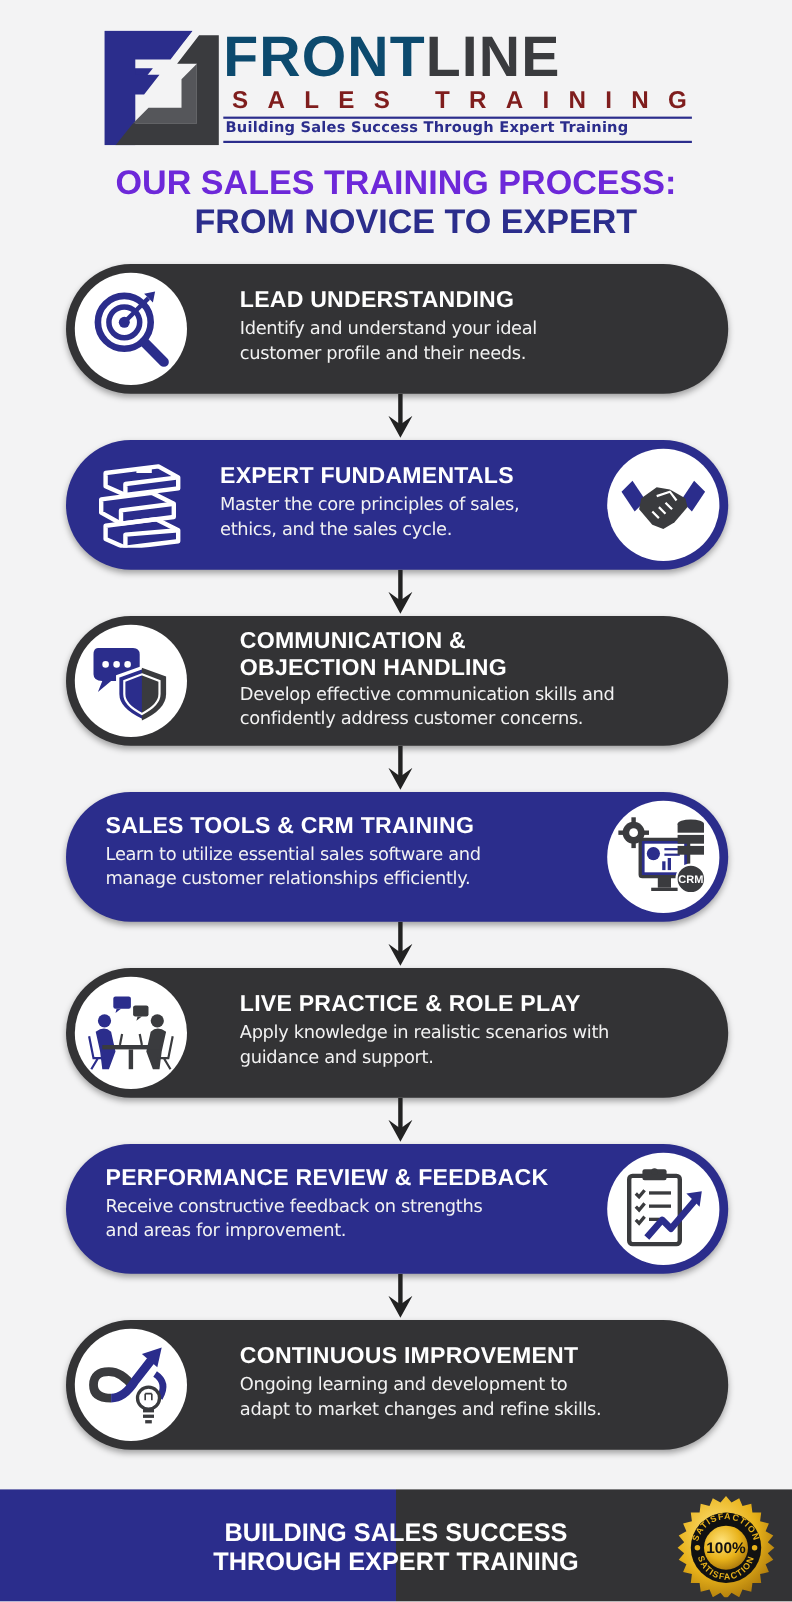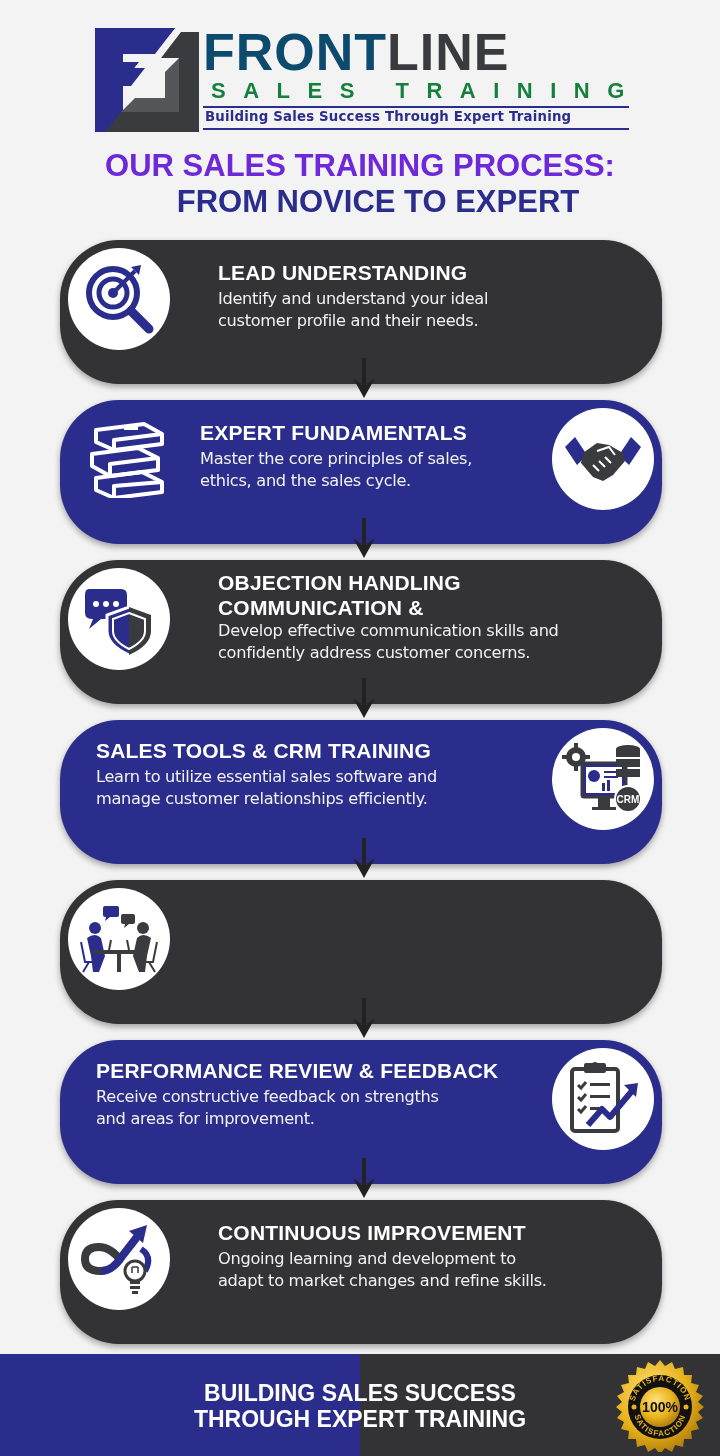--- a/index.html
+++ b/index.html
@@ -5,31 +5,31 @@
   * { box-sizing: border-box; margin: 0; padding: 0; }
   html, body { width: 720px; height: 1456px; background: #f3f3f4; overflow: hidden; }
   body { font-family: "DejaVu Sans", sans-serif; position: relative; }
 
   
   .logo { position: absolute; left: 93px; top: 26px; width: 540px; height: 112px; }
   .logo-mark { position: absolute; left: 2px; top: 2px; width: 104px; height: 104px; }
   .brand-word { position: absolute; left: 110px; top: -2px; font-family: "Liberation Sans", sans-serif; font-weight: 700; font-size: 52px; letter-spacing: 1px; line-height: 56px; }
   .brand-word .blue { color: #0c4a6e; }
   .brand-word .dark { color: #3a3b3e; }
-  .brand-sub { position: absolute; left: 118px; top: 52px; width: 410px; font-family: "Liberation Sans", sans-serif; font-weight: 700; font-size: 22px; letter-spacing: 17.5px; color: #15803d; line-height: 26px; white-space: nowrap; }
+  .brand-sub { position: absolute; left: 118px; top: 52px; width: 410px; font-family: "Liberation Sans", sans-serif; font-weight: 700; font-size: 22px; letter-spacing: 17.5px; color: #7f1d1d; line-height: 26px; white-space: nowrap; }
   .brand-rule { position: absolute; left: 110px; height: 2px; width: 426px; background: #2b2d8c; }
   .brand-tag { position: absolute; left: 112px; top: 83px; font-family: "DejaVu Sans", sans-serif; font-weight: 700; font-size: 13.3px; color: #2b2d8c; letter-spacing: 0.2px; white-space: nowrap; }
 
   
   .title { position: absolute; left: 0; width: 720px; text-align: center; font-family: "Liberation Sans", sans-serif; font-weight: 700; font-size: 31px; line-height: 36px; }
   .title.l1 { top: 148px; color: #6d28d9; }
   .title.l2 { top: 184px; color: #2b2d8c; padding-left: 36px; }
 
   
-  .step { position: absolute; left: 60px; width: 602px; height: 144px; border-radius: 59px; box-shadow: 0 3px 6px rgba(0,0,0,0.35); }
+  .step { position: absolute; left: 60px; width: 602px; height: 118px; border-radius: 59px; box-shadow: 0 3px 6px rgba(0,0,0,0.35); }
   .step.dark { background: #333335; }
   .step.blue { background: #2b2d8c; }
   .step .circle { position: absolute; top: 8px; width: 102px; height: 102px; border-radius: 51px; background: #ffffff; display: flex; align-items: center; justify-content: center; }
   .step.icon-left .circle { left: 8px; }
   .step.icon-right .circle { right: 8px; }
   .step .icon-plain { position: absolute; left: 26px; top: 20px; width: 84px; height: 78px; }
   .step .text { position: absolute; color: #ffffff; }
   .step .h { font-family: "Liberation Sans", sans-serif; font-weight: 700; font-size: 21px; line-height: 25px; letter-spacing: 0.2px; white-space: nowrap; }
   .step .d { font-family: "DejaVu Sans", sans-serif; font-size: 16.2px; line-height: 22px; letter-spacing: -0.3px; margin-top: 3px; color: #f2f2f2; }
 
@@ -125,22 +125,22 @@
       <path d="M8,8 H40 Q46,8 46,14 V32 Q46,38 40,38 H20 L8,48 L12,38 Q4,38 4,32 V14 Q4,8 8,8 Z" fill="#2b2d8c"></path>
       <circle cx="15" cy="23" r="3" fill="#fff"></circle>
         <circle cx="25" cy="23" r="3" fill="#fff"></circle>
         <circle cx="35" cy="23" r="3" fill="#fff"></circle>
       <path d="M48,26 L70,34 V50 Q70,64 48,74 Q26,64 26,50 V34 Z" fill="#2b2d8c" stroke="#ffffff" stroke-width="3"></path>
       <path d="M48,26 L70,34 V50 Q70,64 48,74 Z" fill="#3a3b3e"></path>
       <path d="M48,32 L64,38 V50 Q64,60 48,68 Q32,60 32,50 V38 Z" fill="none" stroke="#ffffff" stroke-width="2"></path>
     </svg>
   </div>
   <div class="text" style="left:158px; top:10px;">
+    <div class="h">COMMUNICATION &amp;</div>
     <div class="h">OBJECTION HANDLING</div>
-    <div class="h">COMMUNICATION &amp;</div>
     <div class="d" style="margin-top:0">Develop effective communication skills and</div>
     <div class="d" style="margin-top:0">confidently address customer concerns.</div>
   </div>
 </div>
 
 <svg class="arrow" style="top:678px;" viewBox="0 0 22 42">
   <rect x="9" y="0" width="4" height="30" fill="#222"></rect>
     <polygon points="0,20 11,40 22,20 11,28" fill="#222"></polygon>
 </svg>
 
@@ -198,20 +198,25 @@
       <circle cx="64" cy="24" r="6" fill="#3a3b3e"></circle>
       <path d="M72,34 Q64,28 58,34 L54,52 L60,68 H66 L68,52 Z" fill="#3a3b3e"></path>
       <rect x="14" y="46" width="52" height="4" fill="#3a3b3e"></rect>
       <rect x="38" y="50" width="4" height="18" fill="#3a3b3e"></rect>
       <line x1="30" y1="46" x2="32" y2="36" stroke="#3a3b3e" stroke-width="2"></line>
         <line x1="50" y1="46" x2="48" y2="36" stroke="#3a3b3e" stroke-width="2"></line>
       <path d="M2,38 L6,58 L16,58 M4,68 L10,58" fill="none" stroke="#2b2d8c" stroke-width="2"></path>
       <path d="M78,38 L74,58 L64,58 M76,68 L70,58" fill="none" stroke="#3a3b3e" stroke-width="2"></path>
     </svg>
   </div>
+  <div class="text" style="left:158px; top:20px;">
+    <div class="h">LIVE PRACTICE &amp; ROLE PLAY</div>
+    <div class="d">Apply knowledge in realistic scenarios with</div>
+    <div class="d" style="margin-top:0">guidance and support.</div>
+  </div>
 </div>
 
 <svg class="arrow" style="top:998px;" viewBox="0 0 22 42">
   <rect x="9" y="0" width="4" height="30" fill="#222"></rect>
     <polygon points="0,20 11,40 22,20 11,28" fill="#222"></polygon>
 </svg>
 
 <div class="step blue icon-right" style="top:1040px;">
   <div class="text" style="left:36px; top:18px;">
     <div class="h">PERFORMANCE REVIEW &amp; FEEDBACK</div>

